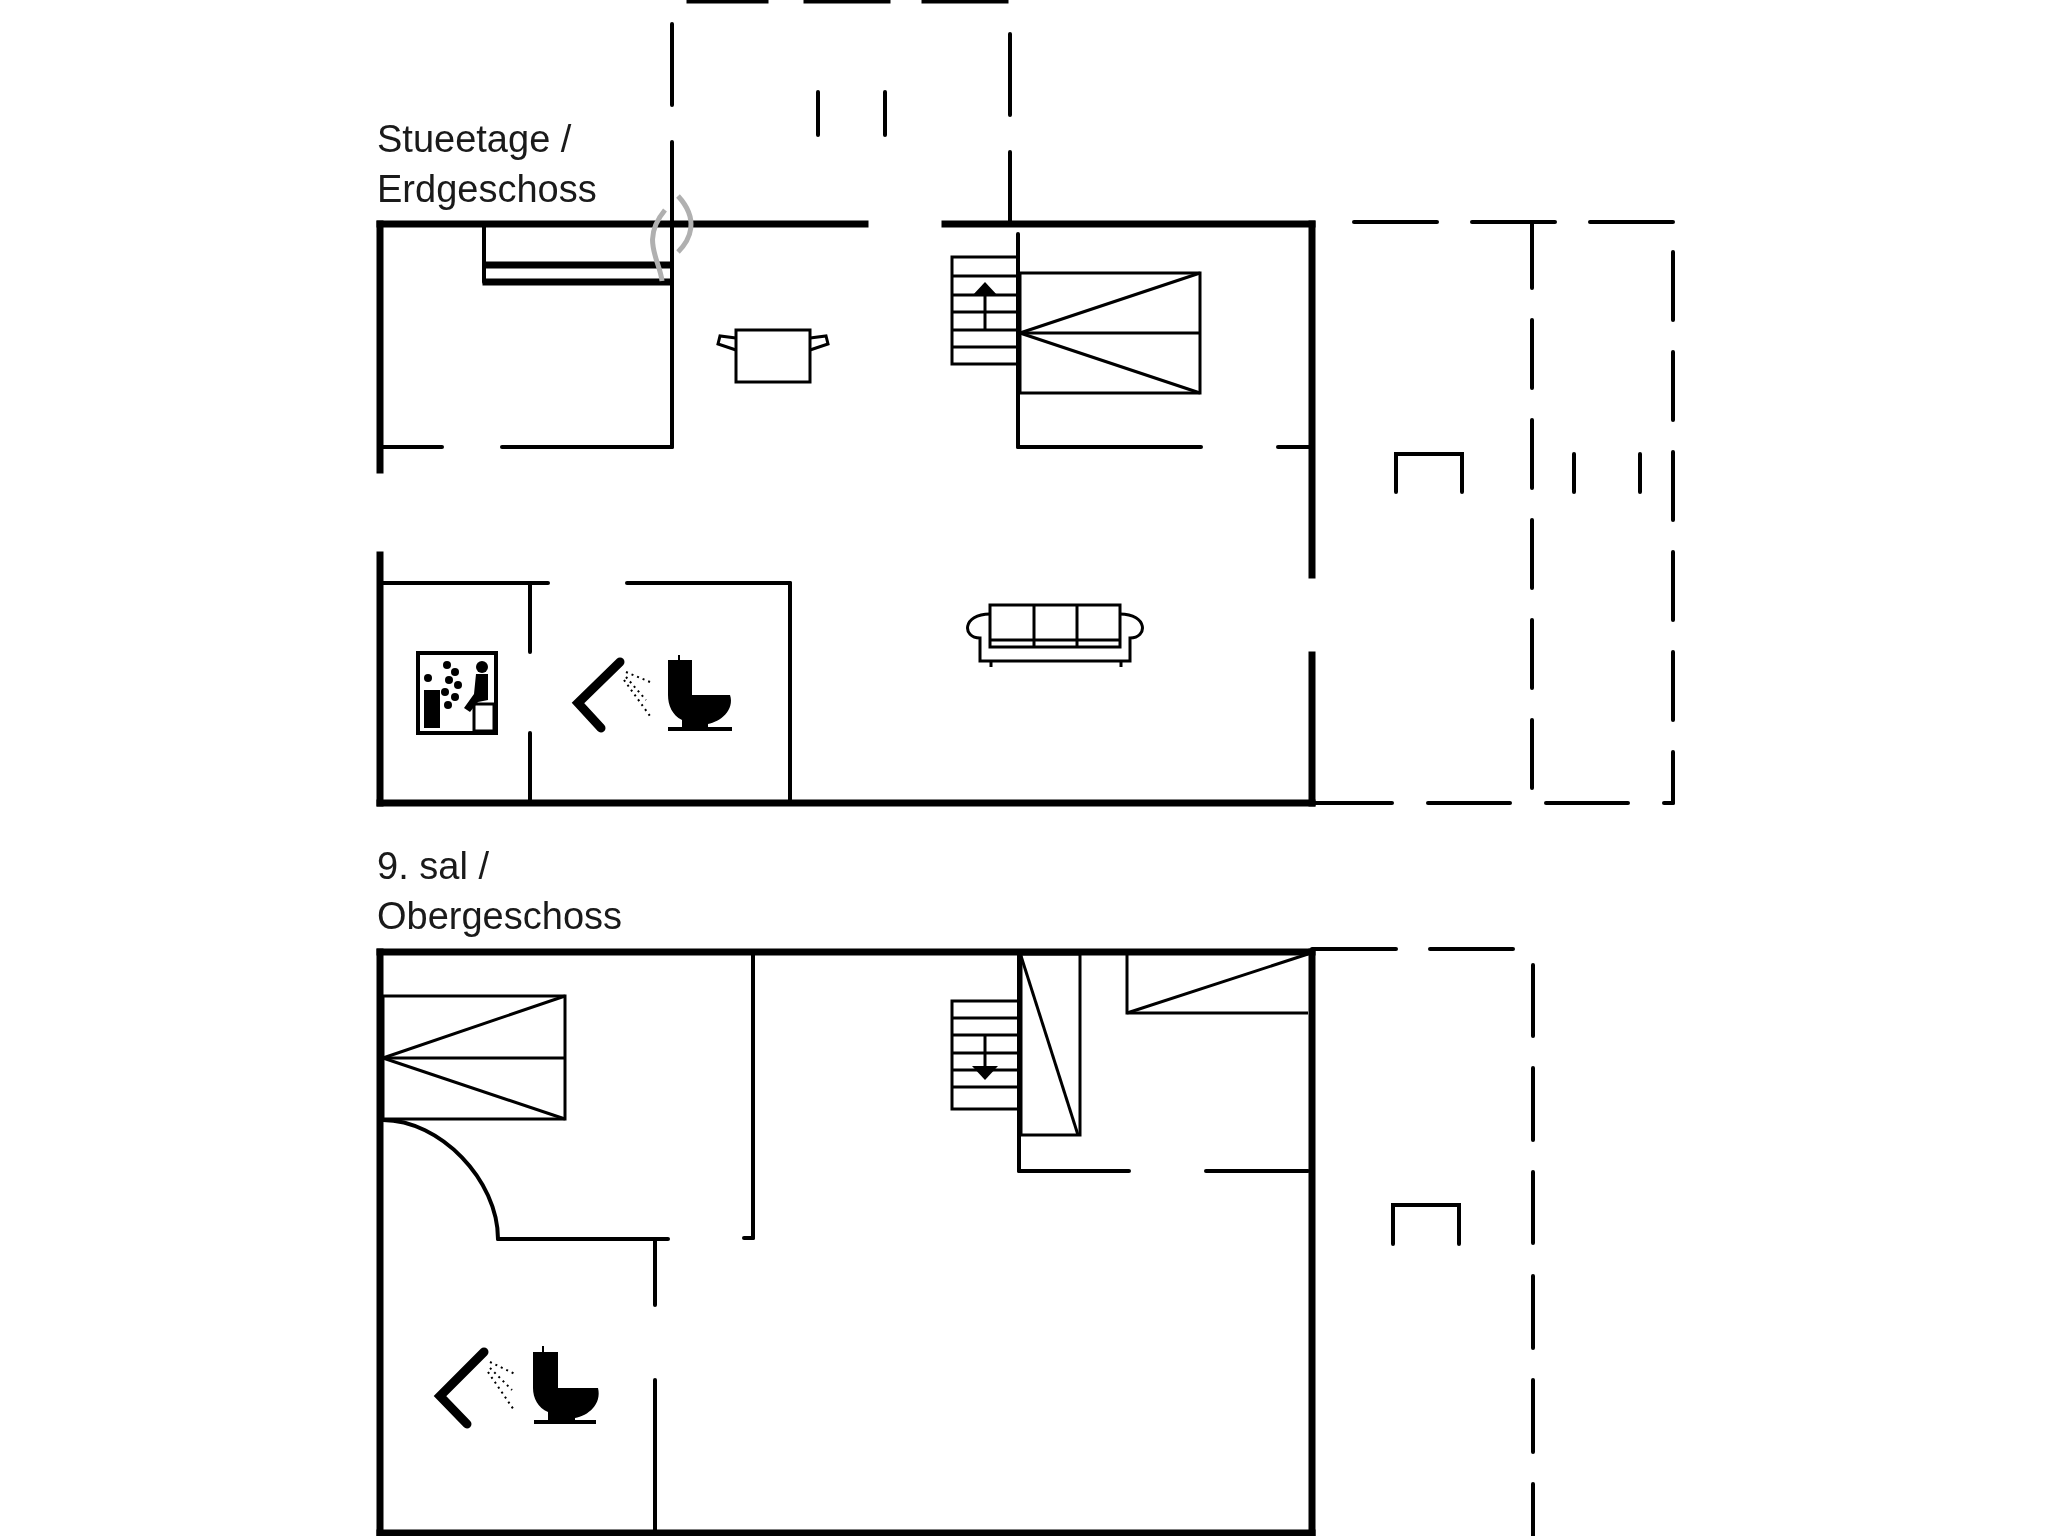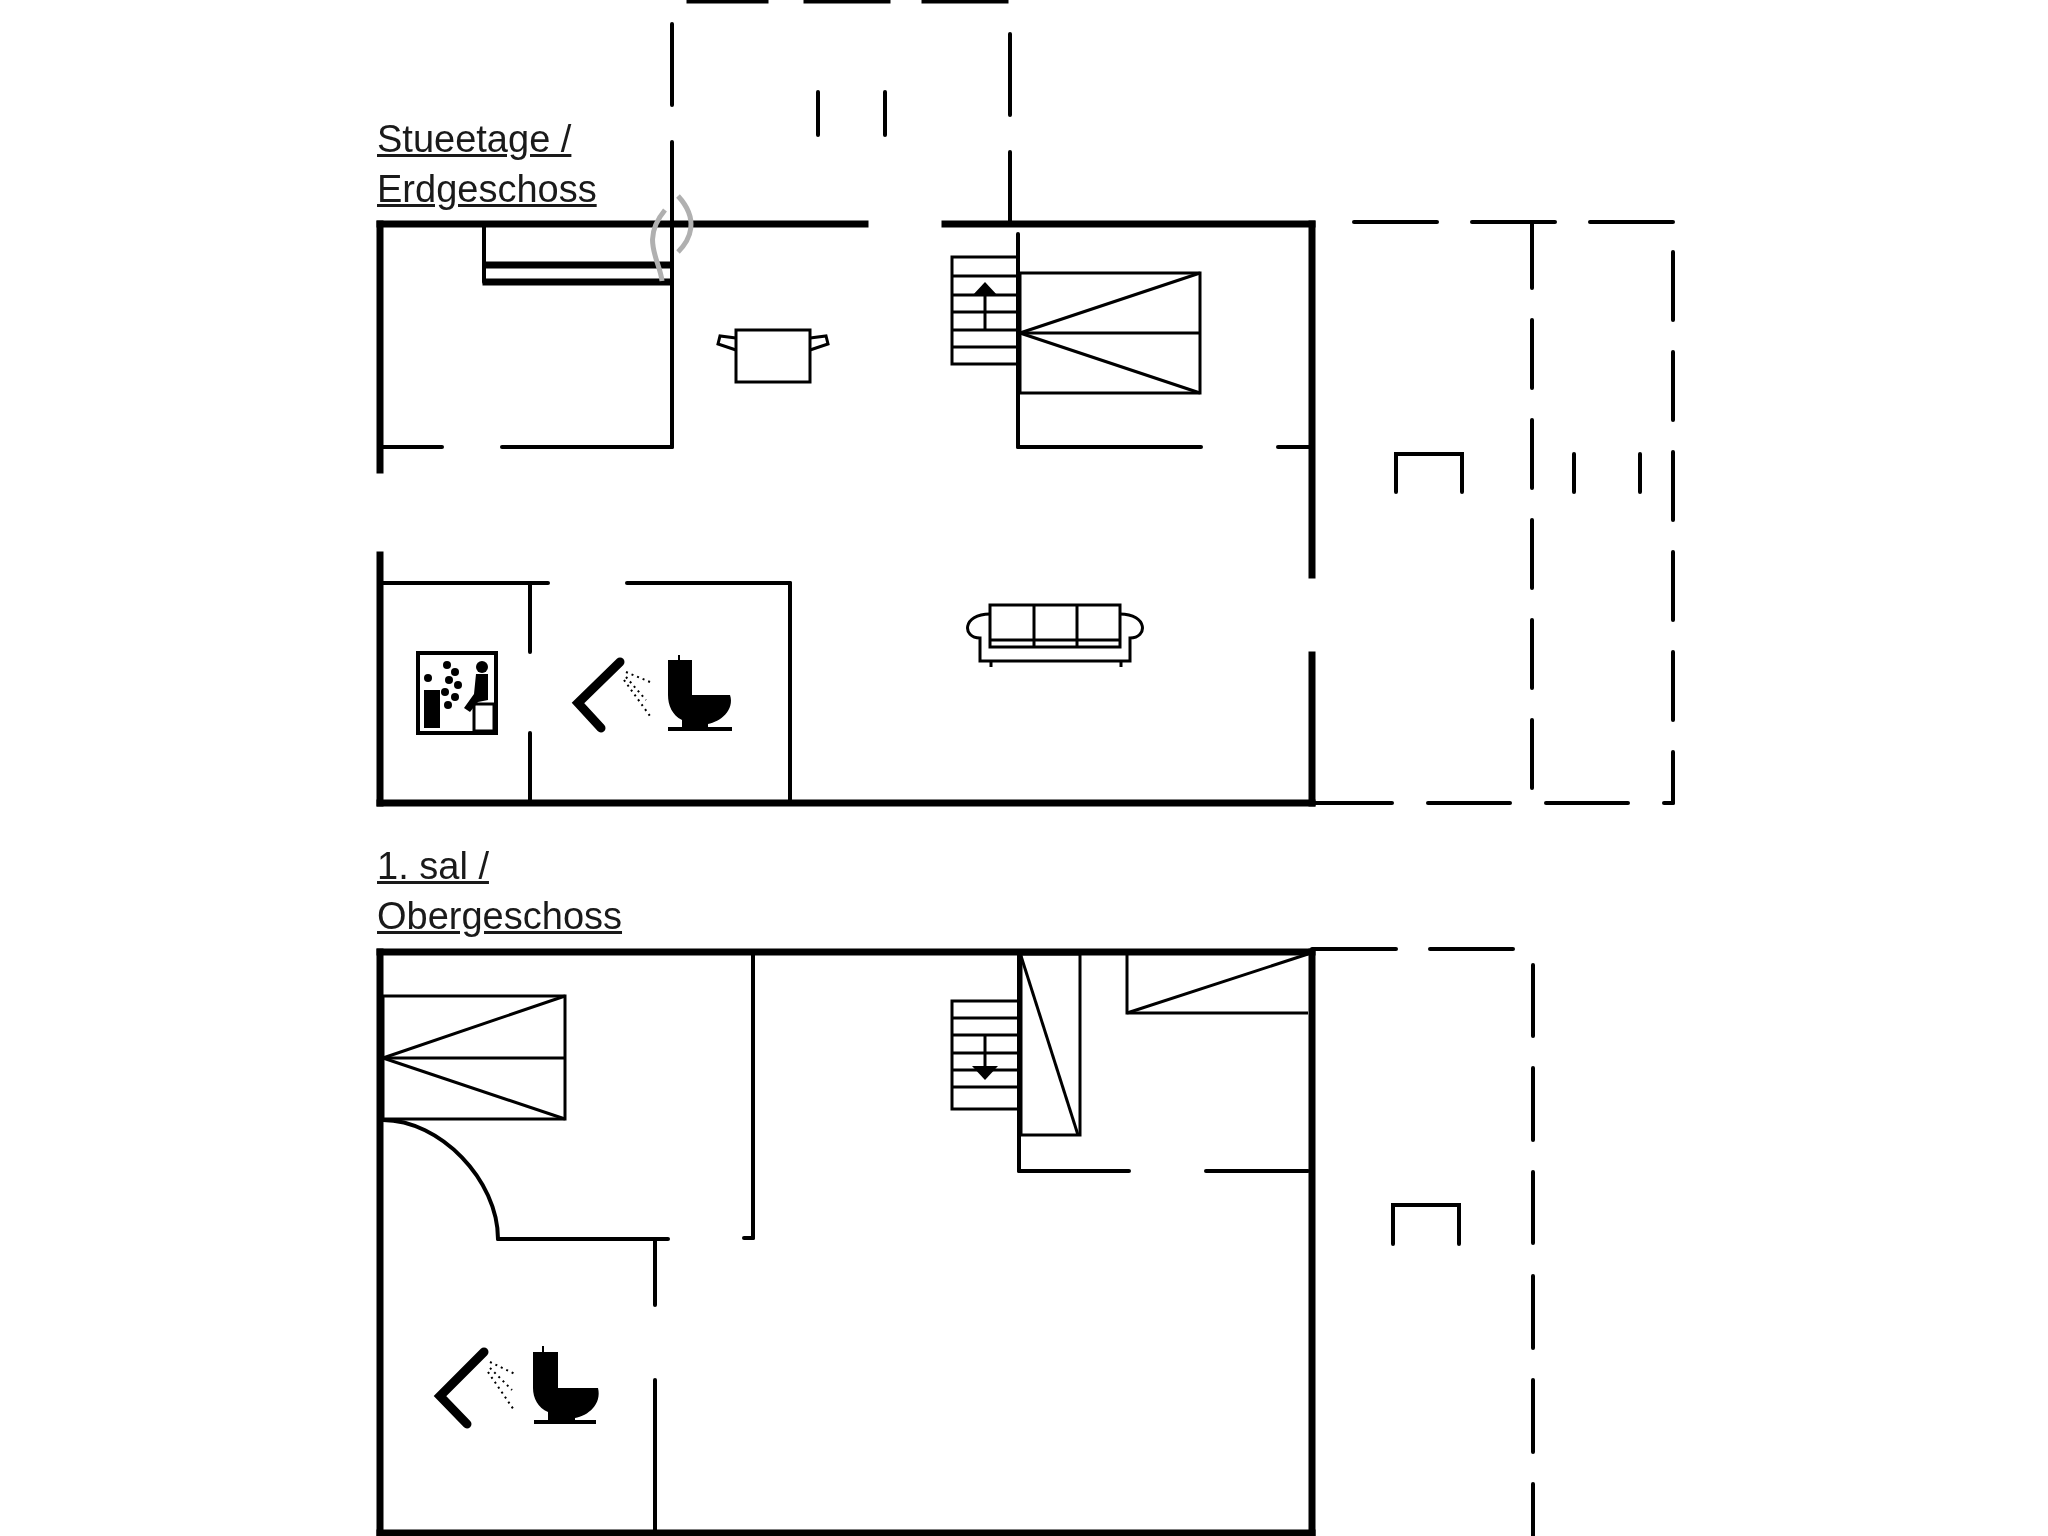--- a/index.html
+++ b/index.html
@@ -1,35 +1,35 @@
 <!DOCTYPE html>
 <html><head>
   <meta charset="utf-8">
   <style>
     html, body { margin: 0; padding: 0; background: #ffffff; }
     body { width: 2048px; height: 1536px; overflow: hidden; position: relative; font-family: "Liberation Sans", sans-serif; }
-    .label { position: absolute; left: 377px; color: #1a1a1a; font-size: 38px; line-height: 50px; font-family: "Liberation Sans", sans-serif; text-decoration: underline; }
+    .label { position: absolute; left: 377px; color: #1a1a1a; font-size: 38px; line-height: 50px; font-family: "Liberation Sans", sans-serif; }
     .label span { display: block; }
     #ground-label { top: 114px; }
     #upper-label { top: 841px; }
     svg { position: absolute; left: 0; top: 0; }
     .wall { stroke: #000; stroke-width: 7; fill: none; stroke-linecap: square; }
     .inner { stroke: #000; stroke-width: 4; fill: none; stroke-linecap: round; }
     .thin { stroke: #000; stroke-width: 3; fill: none; }
     .dash { stroke: #000; stroke-width: 4; fill: none; stroke-linecap: round; }
   </style>
 </head>
 <body>
 
 <div class="label" id="ground-label">
   <span>Stueetage /</span>
   <span>Erdgeschoss</span>
 </div>
 <div class="label" id="upper-label">
-  <span>1. sal /</span>
+  <span>9. sal /</span>
   <span>Obergeschoss</span>
 </div>
 
 <svg width="2048" height="1536" viewBox="0 0 2048 1536">
 
   <g>
 
     <g>
       <line class="wall" x1="690" y1="0" x2="765" y2="0"></line>
       <line class="wall" x1="807" y1="0" x2="887" y2="0"></line>

